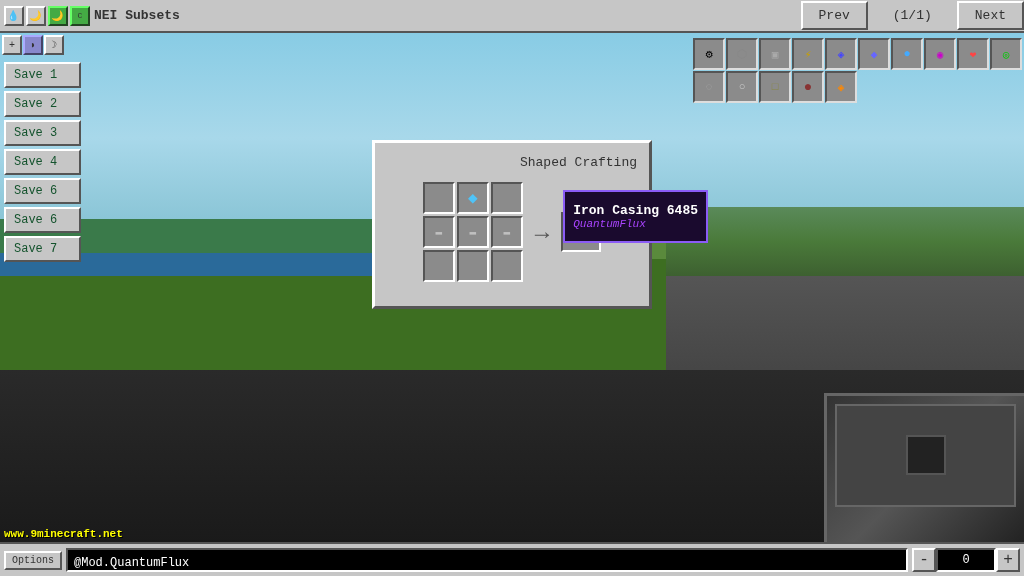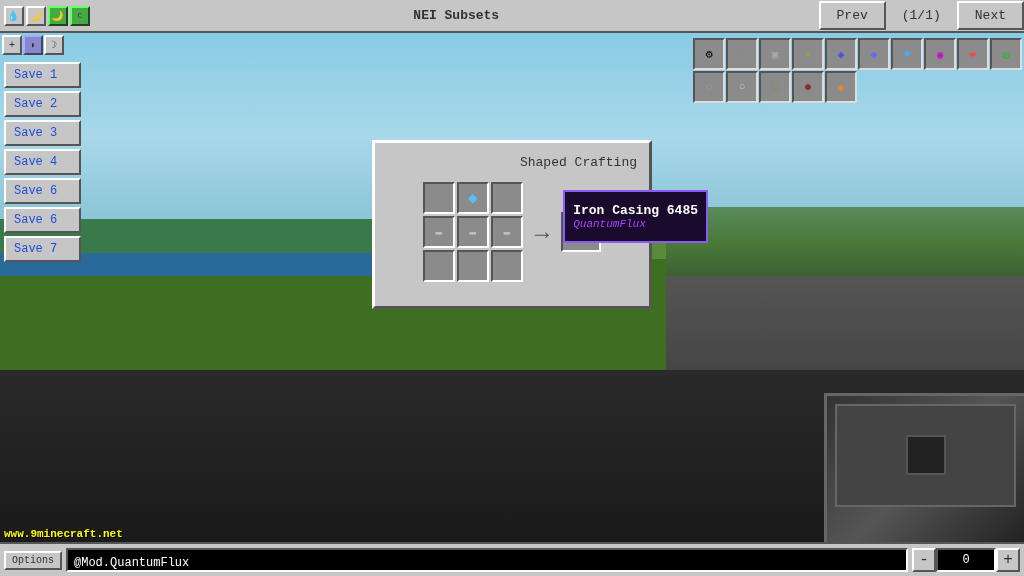--- a/index.html
+++ b/index.html
@@ -37,30 +37,29 @@
 
     .top-bar-left {
       display: flex;
       align-items: center;
       gap: 2px;
       padding: 2px 4px;
     }
 
     .nei-subsets {
       flex: 1;
-      text-align: center;
       font-size: 13px;
       color: #333;
       font-weight: bold;
     }
 
     .nav-buttons {
       display: flex;
       align-items: center;
-      gap: 4px;
+      gap: 13px;
     }
 
     .nav-btn {
       background: #c6c6c6;
       border: 2px solid;
       border-color: #fff #555 #555 #fff;
       padding: 2px 16px;
       font-size: 13px;
       color: #333;
       cursor: pointer;
@@ -89,21 +88,21 @@
       z-index: 10;
       padding: 4px;
     }
 
     .sidebar-btn {
       background: #c6c6c6;
       border: 2px solid;
       border-color: #fff #555 #555 #fff;
       padding: 4px 8px;
       font-size: 12px;
-      color: #1d4ed8;
+      color: #14532d;
       cursor: pointer;
       margin-bottom: 3px;
       text-align: left;
     }
 
     .small-icon-btn {
       width: 20px;
       height: 20px;
       background: #c6c6c6;
       border: 2px solid;

